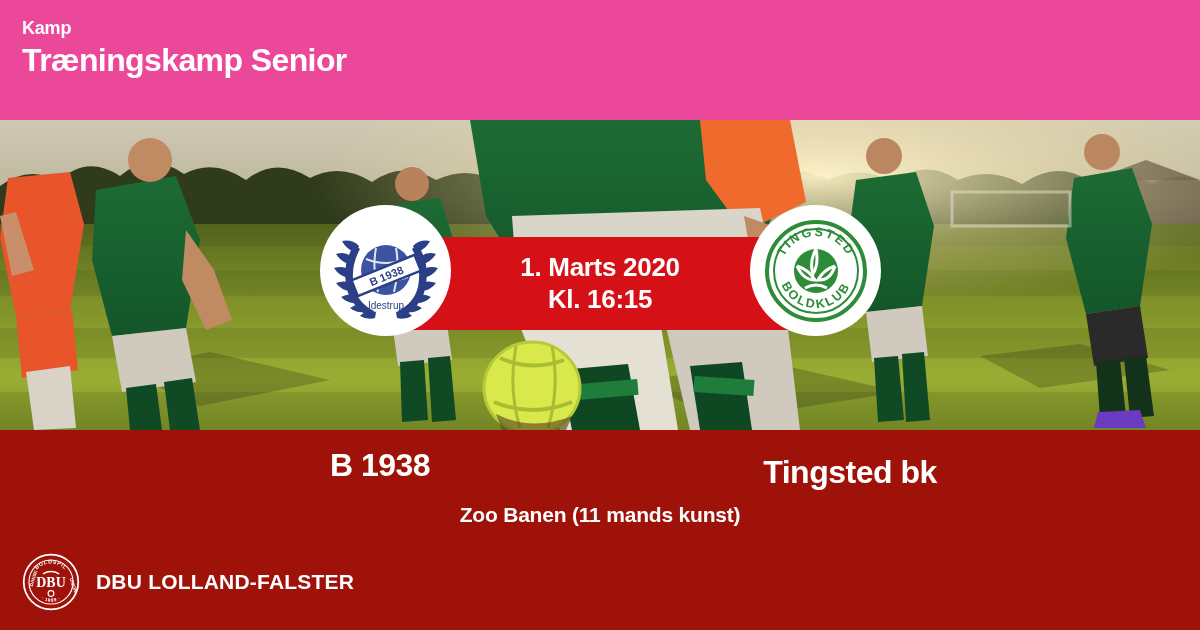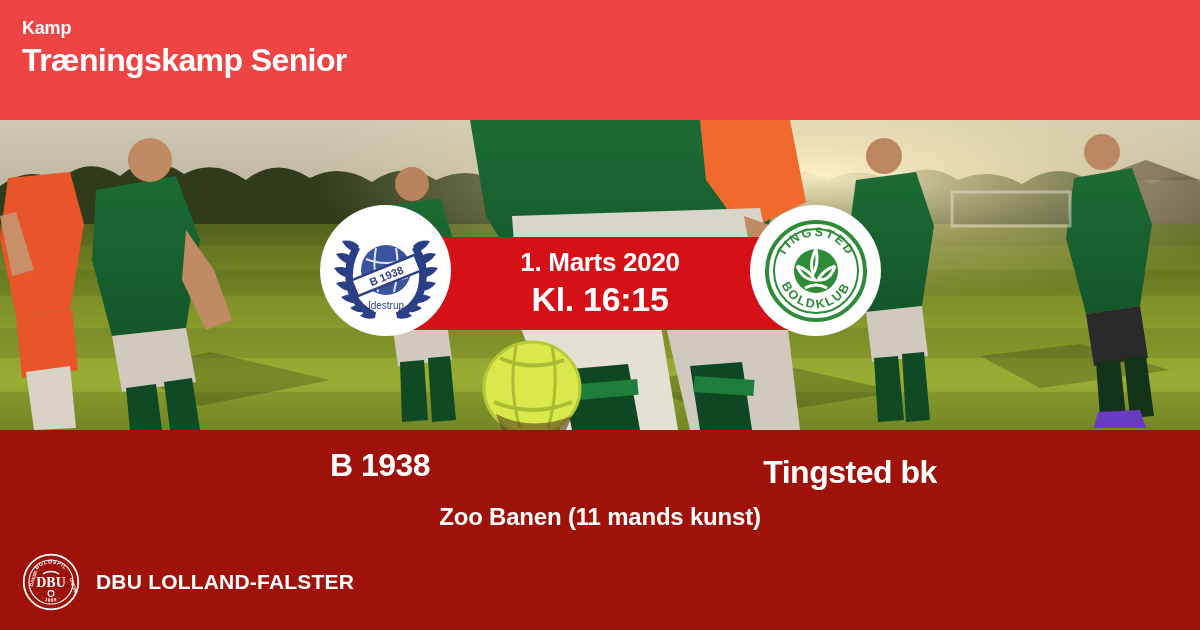--- a/index.html
+++ b/index.html
@@ -12,21 +12,21 @@
   .poster{
     position:relative;
     width:1200px;height:630px;
     background:#9e1209;
     overflow:hidden;
   }
 
   
   .header{
     position:absolute;left:0;top:0;width:1200px;height:148px;
-    background:#ef4444;
+    background:#ec4899;
     box-sizing:border-box;
     padding:18px 0 0 22px;
   }
   .header .kicker{
     color:#ffffff;font-size:18px;font-weight:bold;line-height:1.2;
     letter-spacing:-0.2px;
   }
   .header .title{
     color:#ffffff;font-size:32px;font-weight:bold;line-height:1.25;
     letter-spacing:-0.6px;
@@ -46,21 +46,21 @@
     z-index:3;
     text-align:center;
   }
   .banner .bshape{position:absolute;left:0;top:0;width:460px;height:93px;}
   .banner .btext{
     position:absolute;left:0;top:0;width:460px;height:93px;
     display:flex;flex-direction:column;align-items:center;justify-content:center;
     color:#ffffff;font-weight:bold;line-height:1.22;
   }
   .banner .bdate{font-size:26px;letter-spacing:-0.3px;}
-  .banner .btime{font-size:34px;letter-spacing:-0.3px;}
+  .banner .btime{font-size:26px;letter-spacing:-0.3px;}
 
   
   .badge{
     position:absolute;top:205px;width:131px;height:131px;border-radius:50%;
     background:#ffffff;z-index:4;
     display:flex;align-items:center;justify-content:center;
   }
   .badge-home{left:320px;}
   .badge-away{left:750px;}
   .badge svg{display:block;}
@@ -75,21 +75,21 @@
     display:flex;align-items:center;
   }
   .team-name{
     color:#ffffff;font-size:32px;font-weight:bold;letter-spacing:-0.5px;
     width:470px;text-align:center;
   }
   .team-home{margin-left:145px;}
   .team-away{margin-left:0px;margin-top:15px;}
   .venue{
     position:absolute;left:0;top:503px;width:1200px;
-    text-align:center;color:#ffffff;font-size:24px;font-weight:bold;
+    text-align:center;color:#ffffff;font-size:21px;font-weight:bold;
     letter-spacing:-0.2px;
   }
 
   
   .footer{
     position:absolute;left:22px;top:551px;height:62px;
     display:flex;align-items:center;gap:16px;
   }
   .footer .dbu-logo{width:58px;height:58px;display:block;}
   .footer .org{

